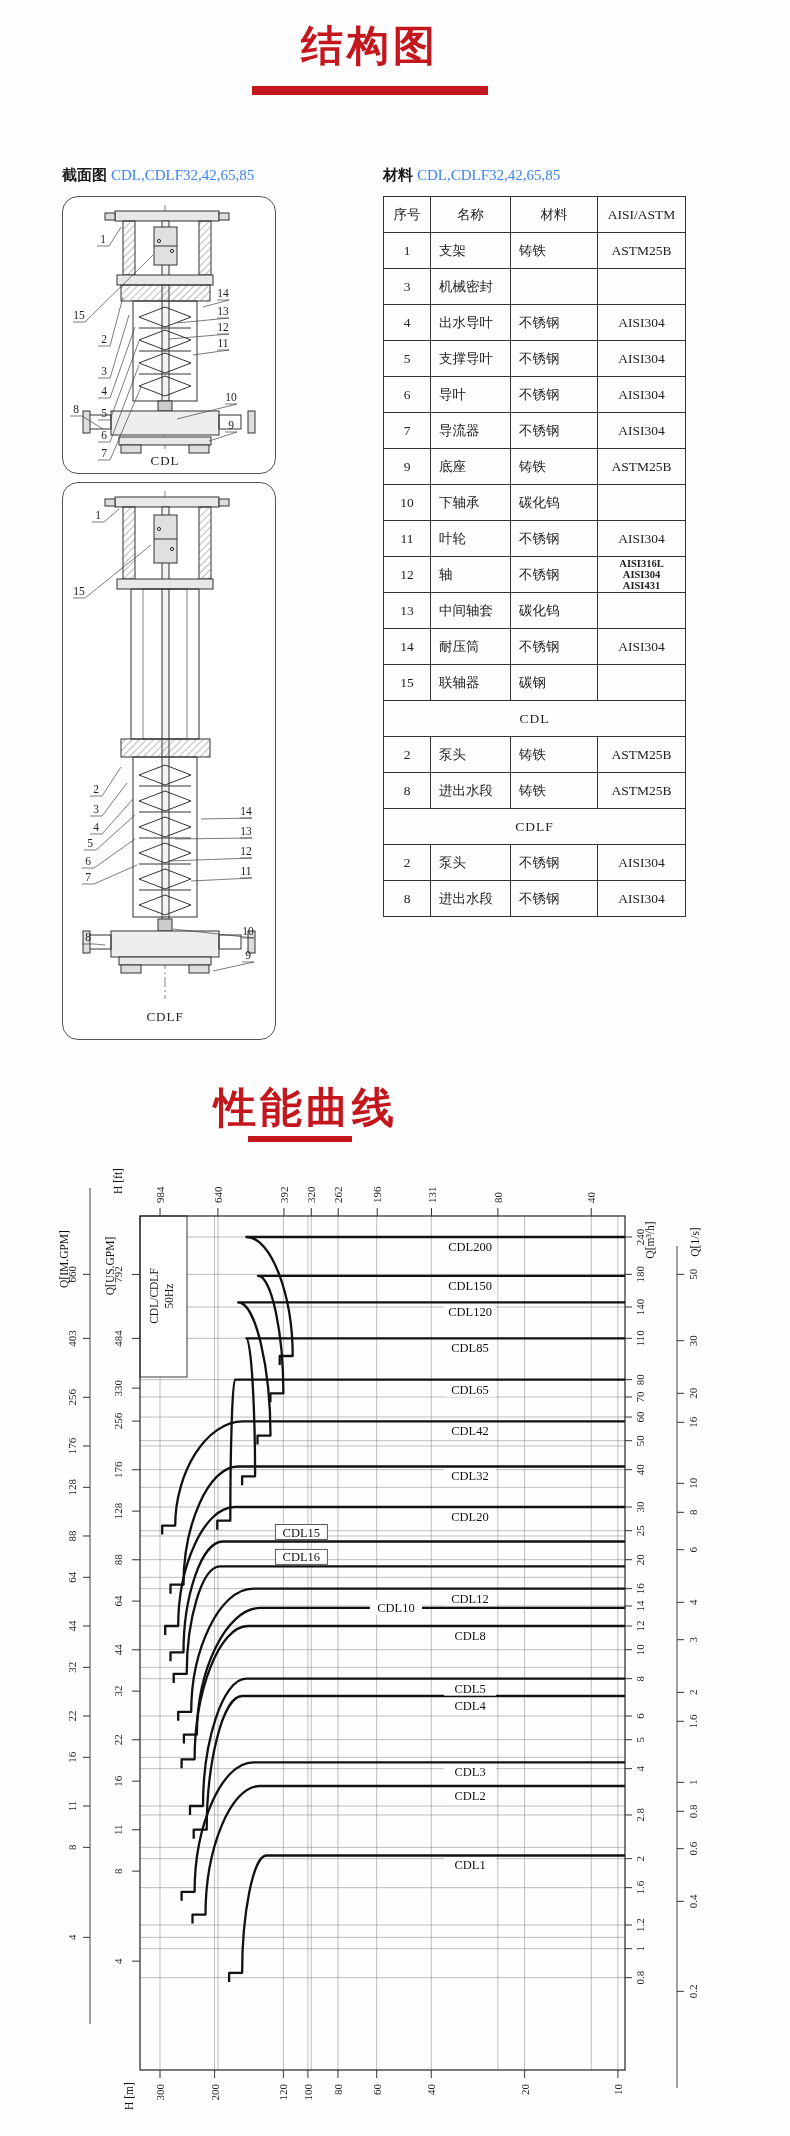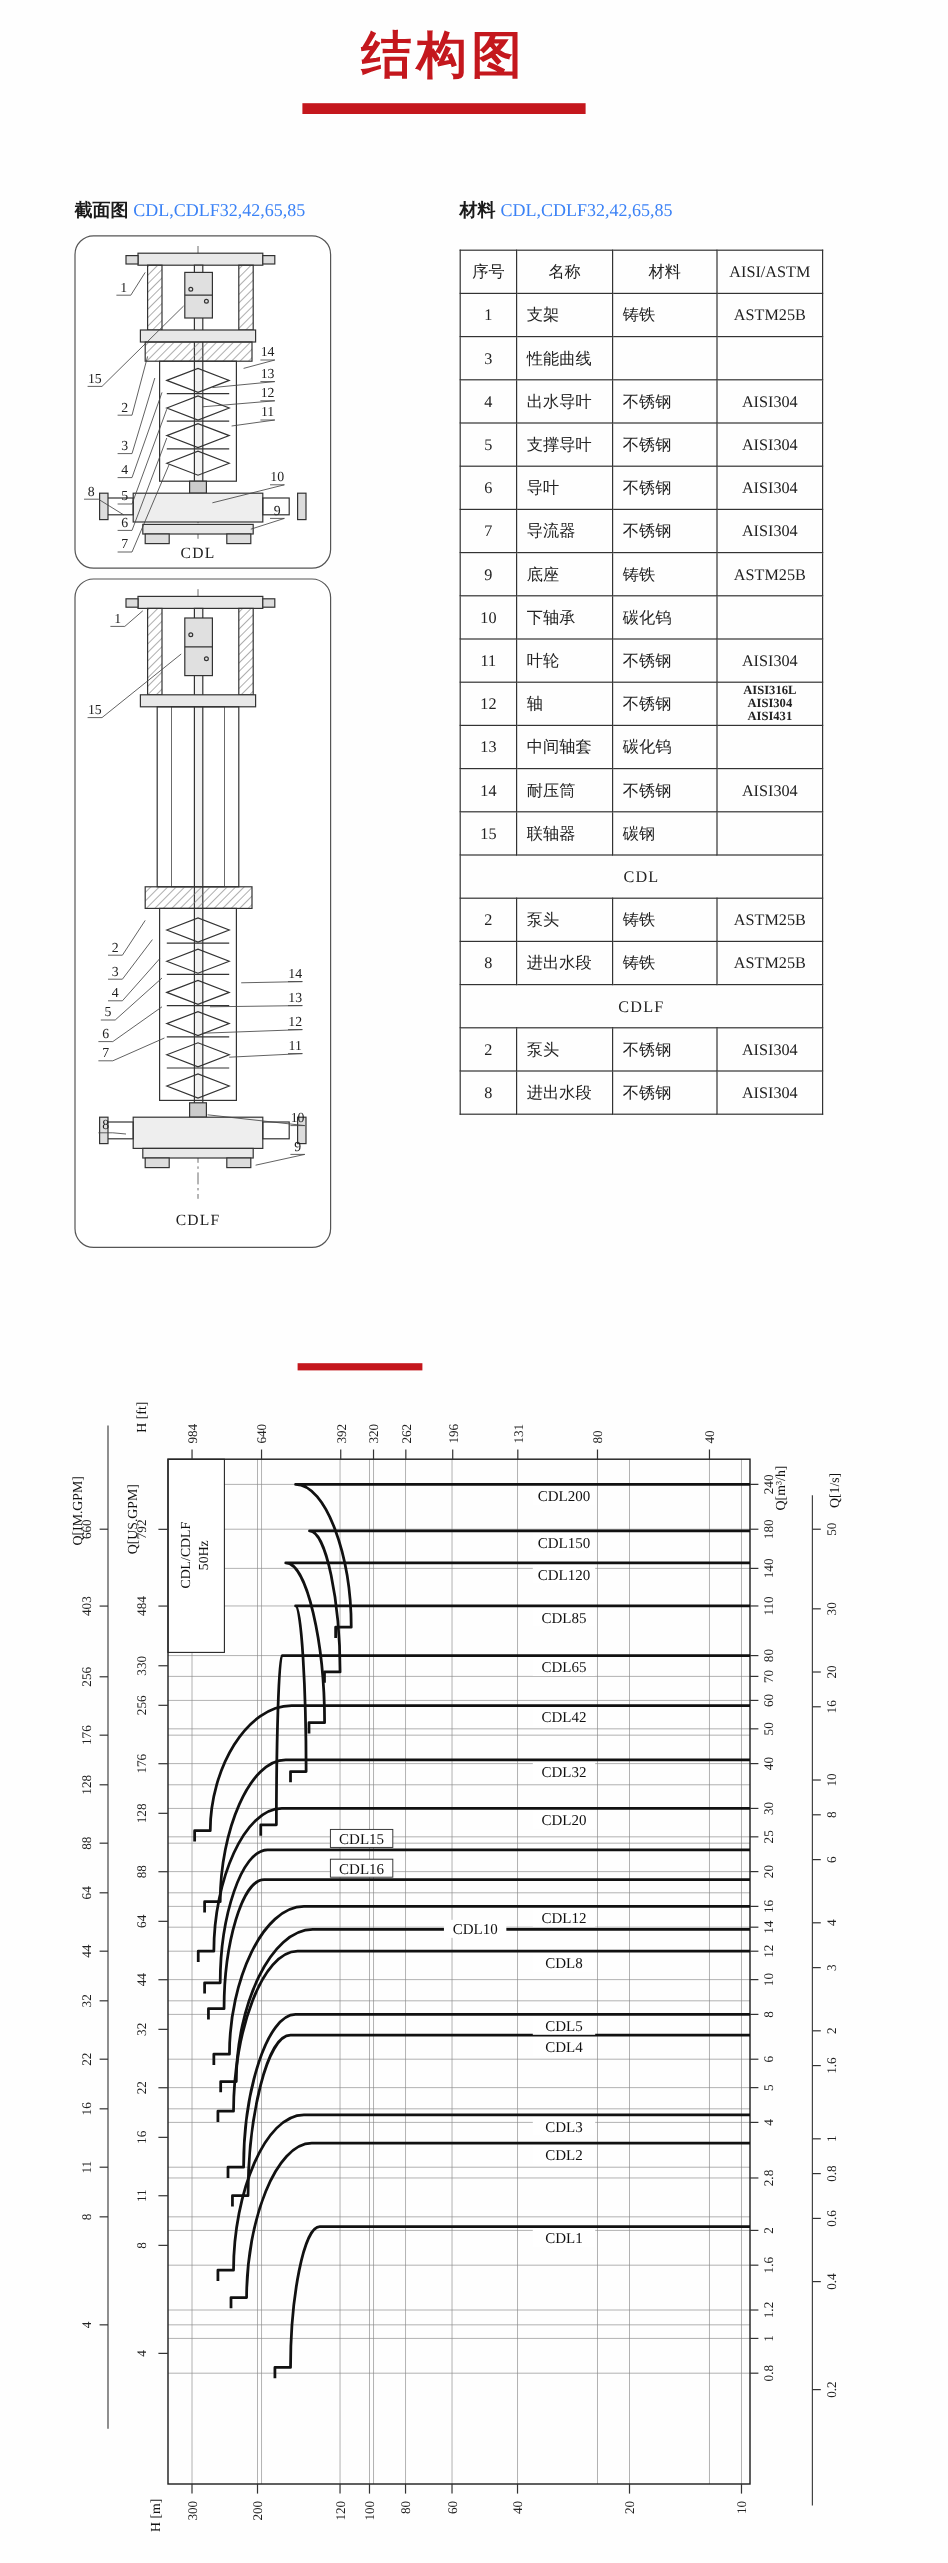--- a/index.html
+++ b/index.html
@@ -14,21 +14,21 @@
   #bar2{left:248px;top:1136px;width:104px;height:6px;}
   .sec-label{position:absolute;font-size:15px;white-space:nowrap;}
   .sec-label .cjk{font-weight:700;color:#1a1a1a;margin-top:20px;}
   .sec-label .models{color:#3b82f6;margin-left:4px;}
   #label-cross{left:62px;top:166px;}
   #label-mat{left:383px;top:166px;}
   .diag-box{position:absolute;left:62px;width:212px;border:1.5px solid #555;border-radius:16px;background:#fff;}
   #box-cdl{top:196px;height:276px;}
   #box-cdlf{top:482px;height:556px;}
   .diag-box svg{position:absolute;left:0;top:0;}
-  table.mat{position:absolute;left:383px;top:208px;width:302px;border-collapse:collapse;
+  table.mat{position:absolute;left:383px;top:196px;width:302px;border-collapse:collapse;
         font-size:13.5px;table-layout:fixed;}
   table.mat th,table.mat td{border:1px solid #333;padding:0 4px;height:35px;text-align:center;
         overflow:hidden;font-weight:normal;}
   table.mat col.c0{width:47px;} table.mat col.c1{width:80px;}
   table.mat col.c2{width:87px;} table.mat col.c3{width:88px;}
   table.mat td.name,table.mat td.matl{text-align:left;padding-left:8px;}
   table.mat td.aisi3 div{font-size:10.5px;line-height:1.05;font-weight:bold;}
   table.mat td.sec{text-align:center;letter-spacing:1px;}
   #chart-wrap{position:absolute;left:0;top:1126px;width:790px;height:1010px;}
   .grid{stroke:#8a8a8a;stroke-width:0.55;}
@@ -231,21 +231,21 @@
       </thead>
     <tbody id="mat-body">
         <tr>
           <td>1</td>
           <td class="name">支架</td>
           <td class="matl">铸铁</td>
           <td>ASTM25B</td>
         </tr>
         <tr>
           <td>3</td>
-          <td class="name">性能曲线</td>
+          <td class="name">机械密封</td>
           <td class="matl"></td>
           <td></td>
         </tr>
         <tr>
           <td>4</td>
           <td class="name">出水导叶</td>
           <td class="matl">不锈钢</td>
           <td>AISI304</td>
         </tr>
         <tr>
@@ -338,20 +338,21 @@
         </tr>
         <tr>
           <td>8</td>
           <td class="name">进出水段</td>
           <td class="matl">不锈钢</td>
           <td>AISI304</td>
         </tr>
       </tbody>
   </table>
 
+  <div class="big-title" id="title2">性能曲线</div>
   <div class="red-bar" id="bar2"></div>
 
   <div id="chart-wrap">
     <svg id="chart-svg" width="790" height="1010" viewBox="0 0 790 1010">
         <line x1="160" y1="90" x2="160" y2="944" class="grid"></line>
         <line x1="214.58829030726122" y1="90" x2="214.58829030726122" y2="944" class="grid"></line>
         <line x1="217.94715860114582" y1="90" x2="217.94715860114582" y2="944" class="grid"></line>
         <line x1="283.36140268833174" y1="90" x2="283.36140268833174" y2="944" class="grid"></line>
         <line x1="307.9075889630954" y1="90" x2="307.9075889630954" y2="944" class="grid"></line>
         <line x1="311.26645725698006" y1="90" x2="311.26645725698006" y2="944" class="grid"></line>

